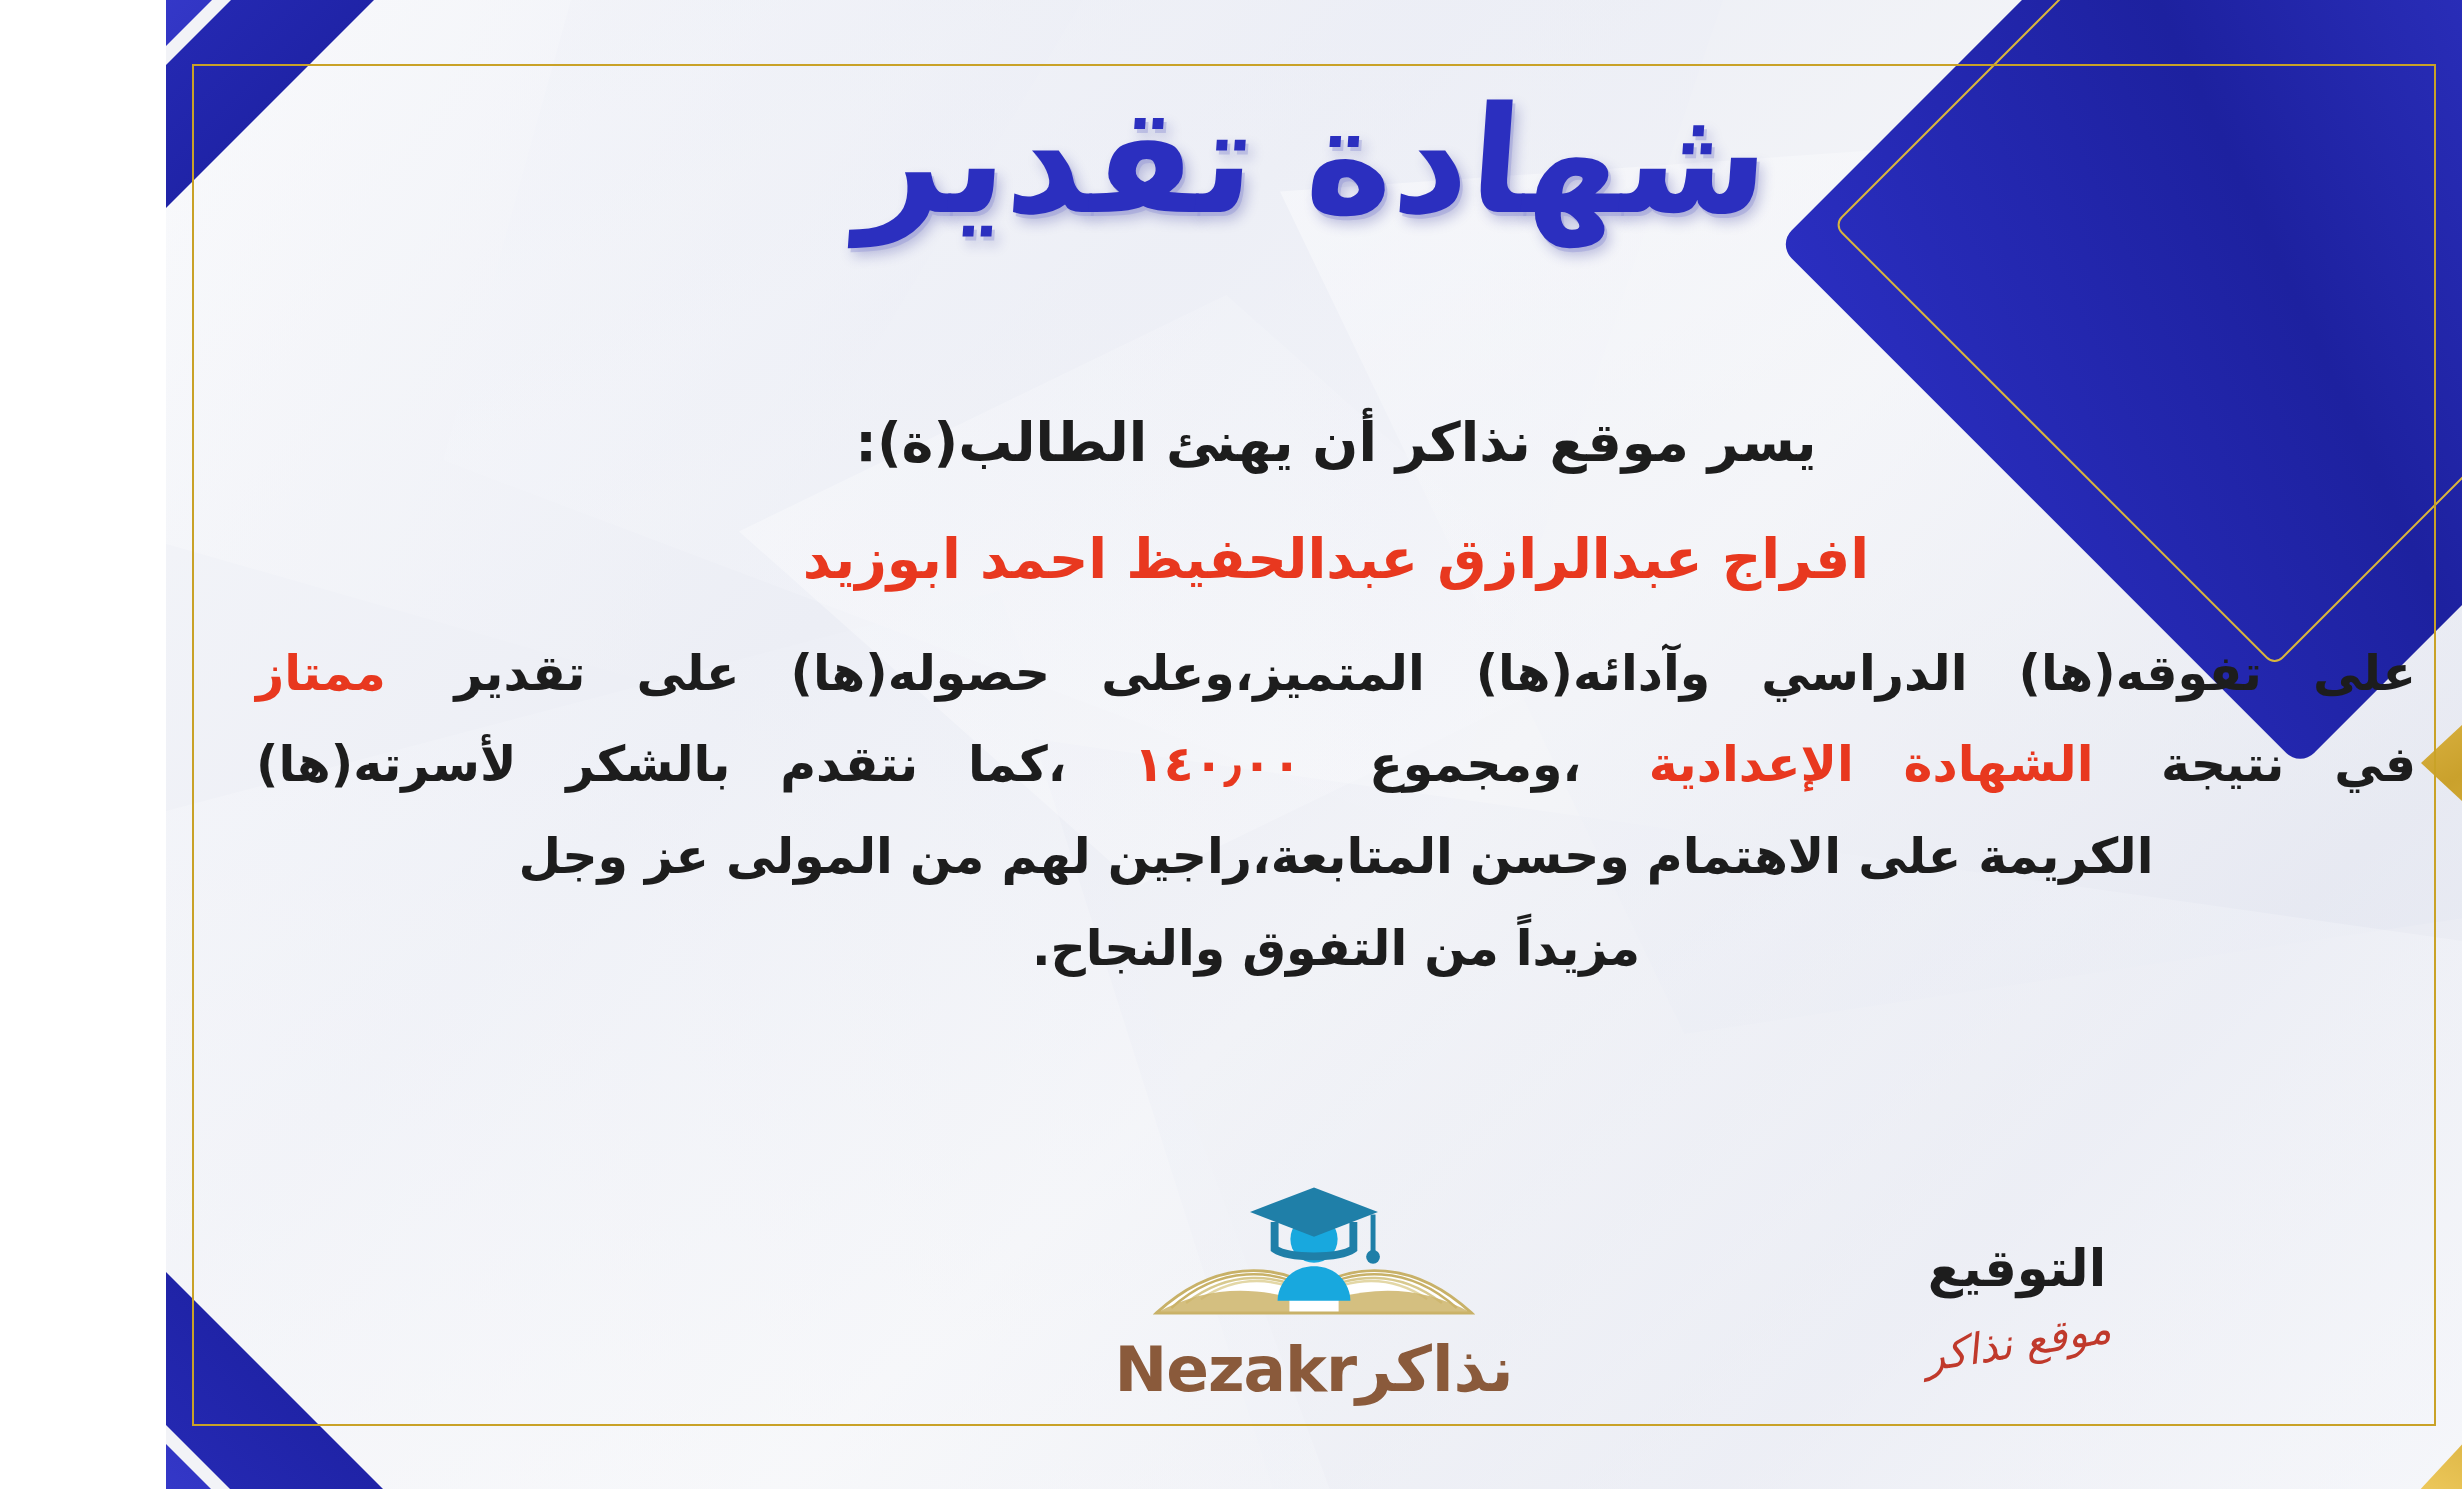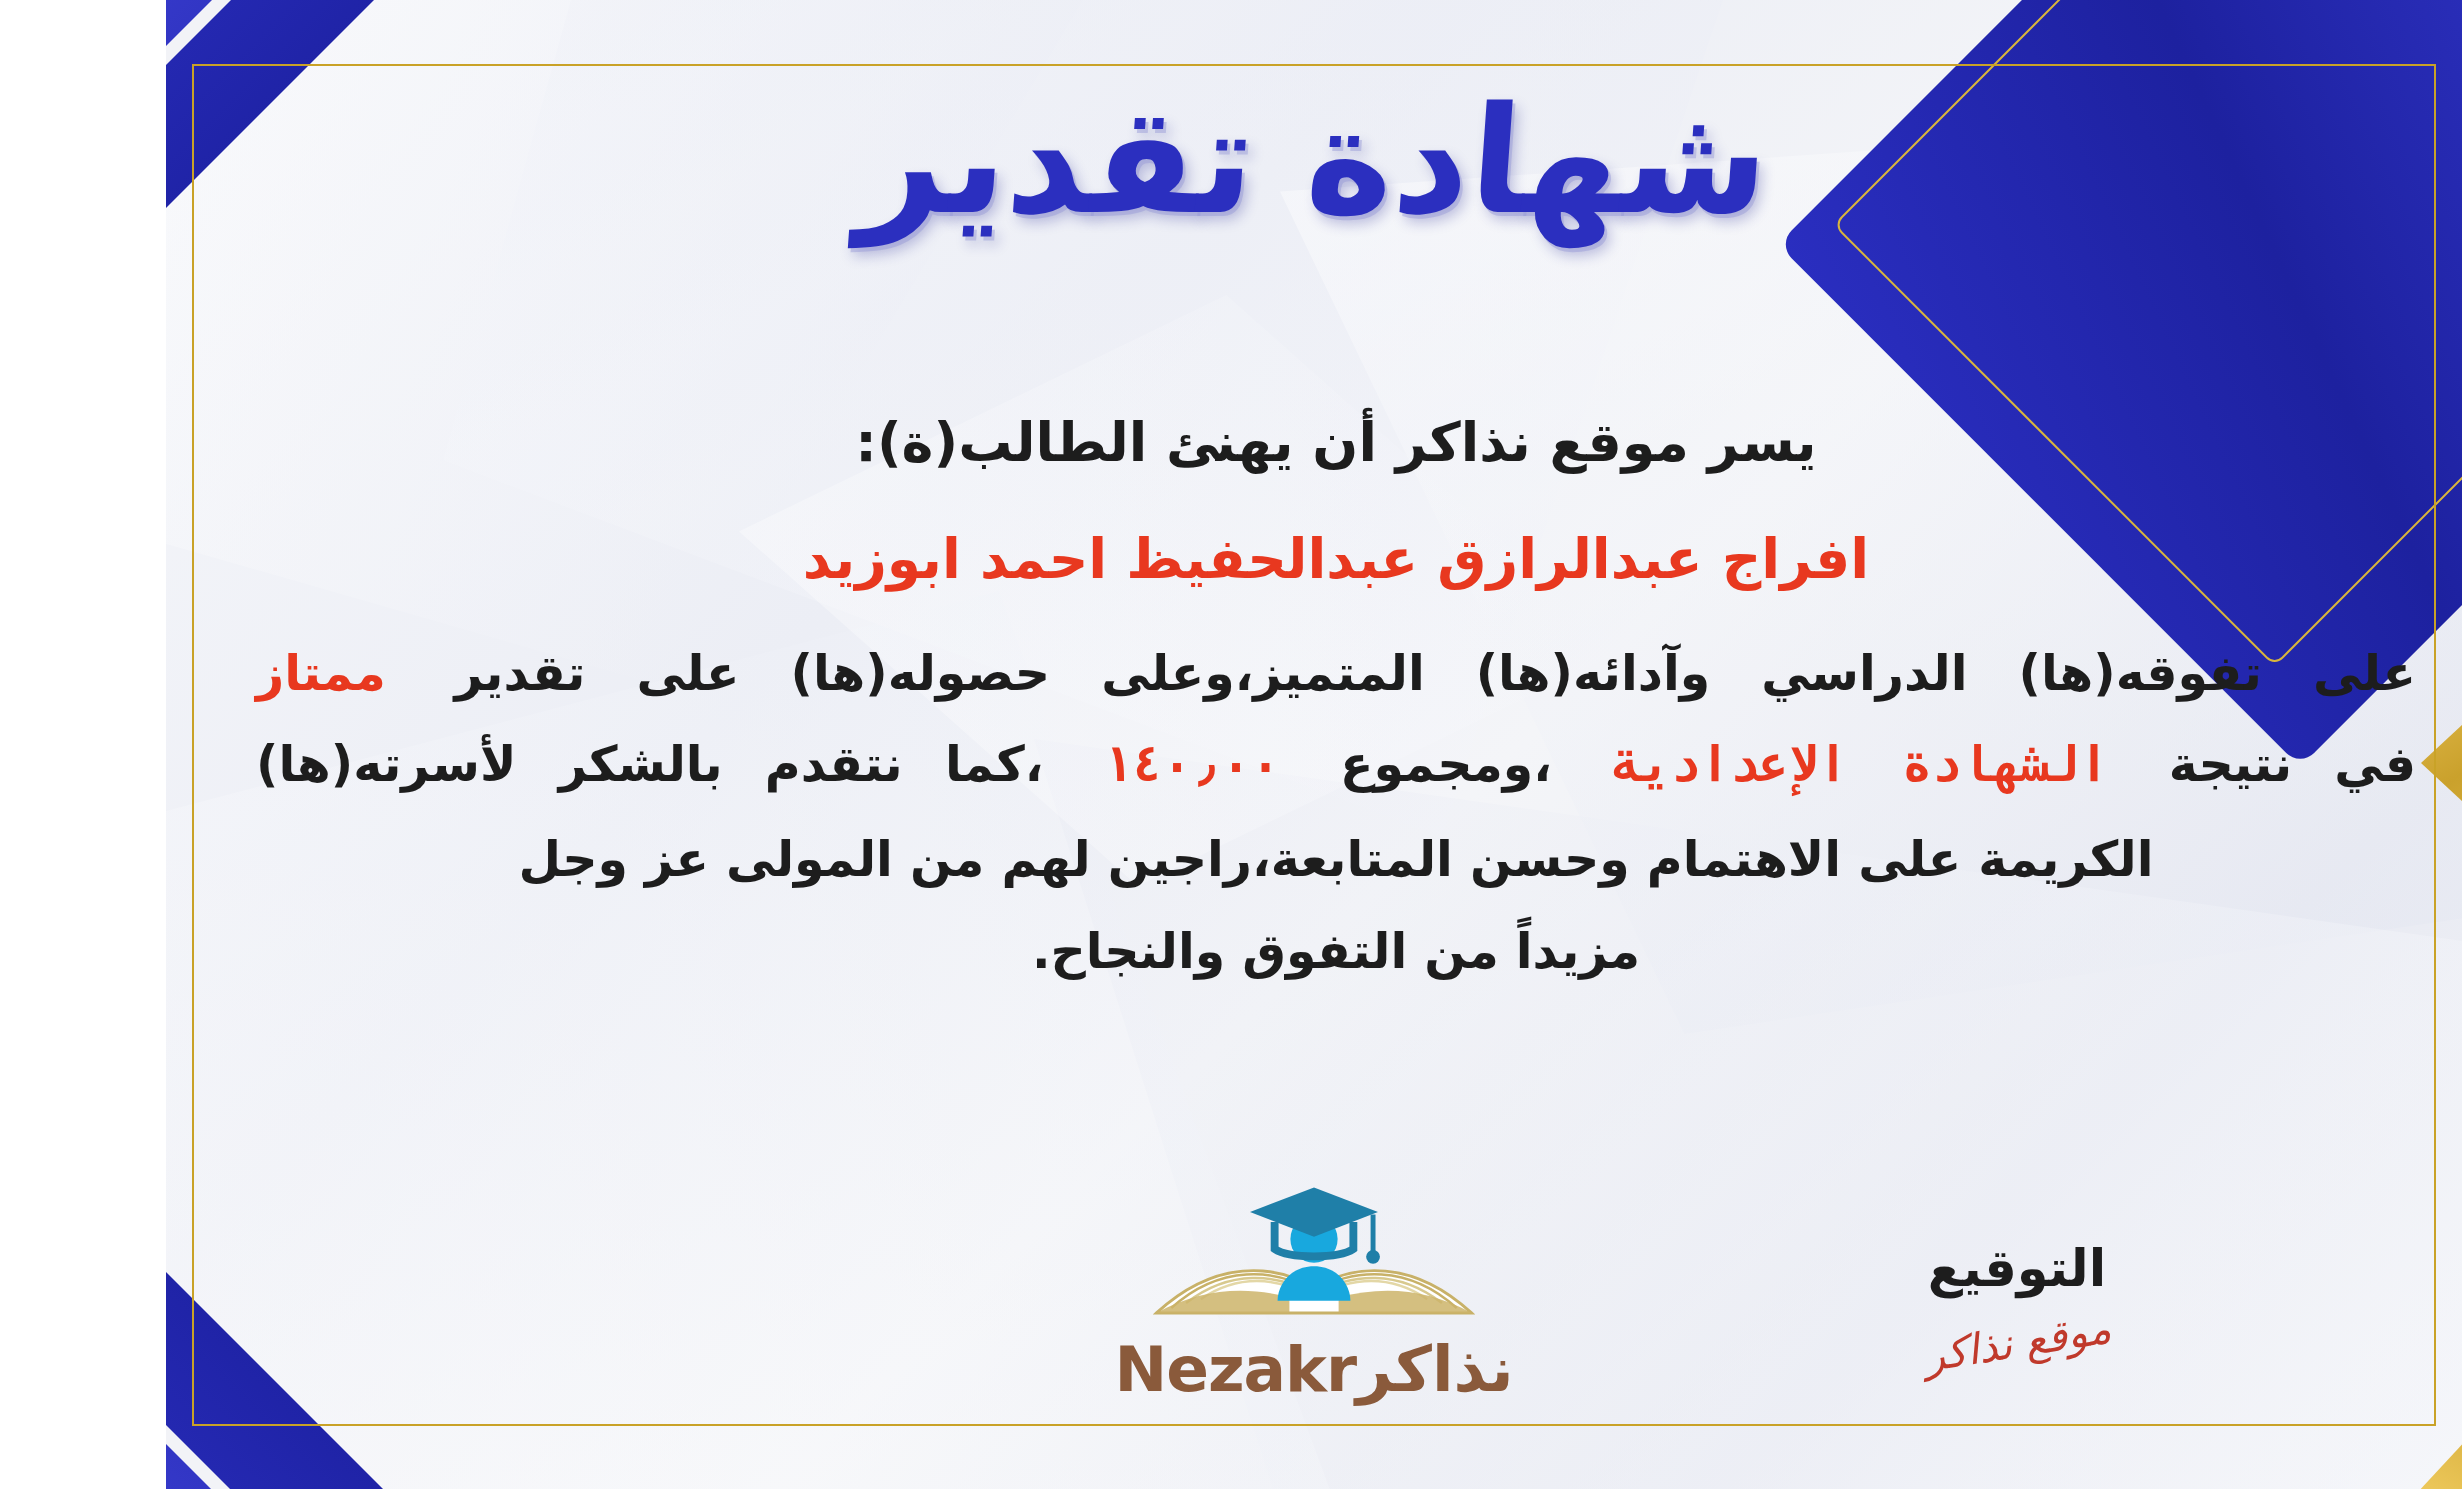--- a/index.html
+++ b/index.html
@@ -221,21 +221,21 @@
   .justified {
     text-align: justify;
     text-align-last: justify;
     font-size: 49px;
     line-height: 1.6;
   }
   .red {
     color: #e8381f;
     font-weight: bold;
   }
-  .pad-l { padding-left: 17.7px; font-family: Liberation Mono, monospace; }
+  .pad-l { padding-left: 17.7px; }
   .pad-r { padding-right: 17.7px; }
 
   .line.tail {
     text-align: center;
     font-size: 49px;
   }
 
   
   .signature-area {
     position: absolute;

